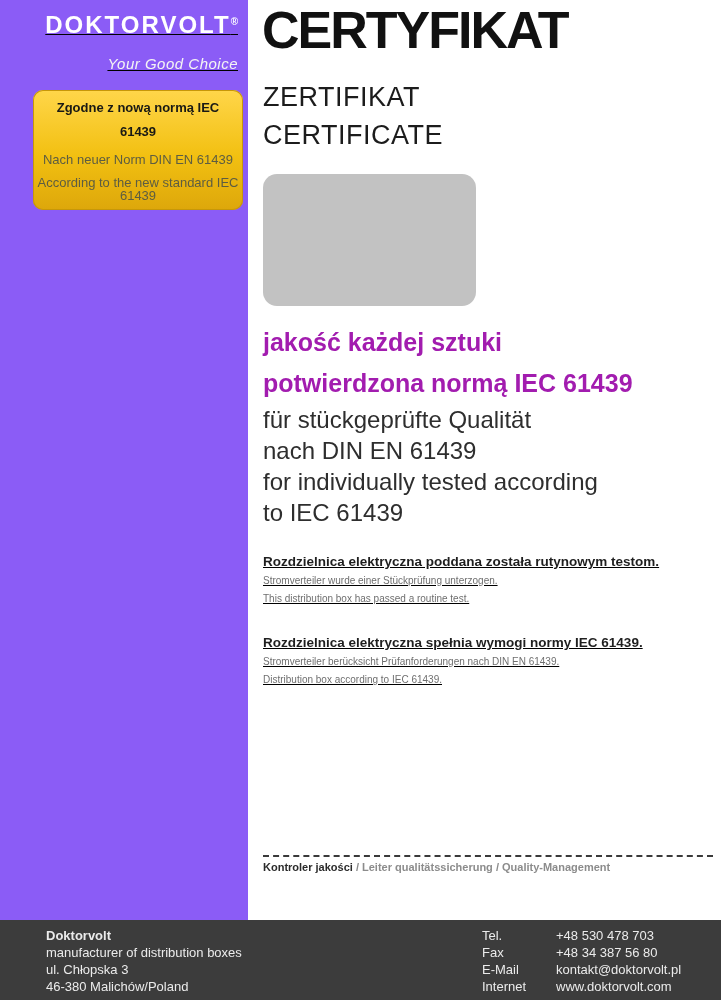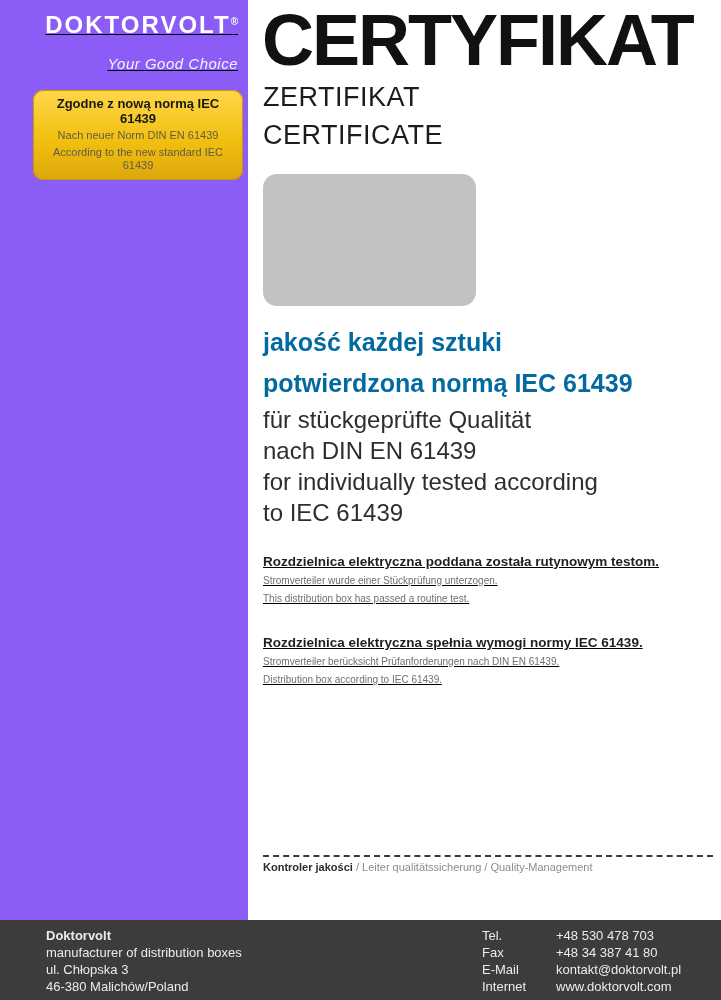--- a/index.html
+++ b/index.html
@@ -10,50 +10,50 @@
   .sidebar{position:absolute;left:0;top:0;width:248px;height:920px;background:#8b5cf6;text-decoration:underline;}
   .logo{padding:12px 10px 0 40px;text-align:right;color:#ffffff;}
   .brand{font-size:24px;font-weight:700;letter-spacing:2px;line-height:1.05;}
   .reg{font-size:10px;vertical-align:8px;font-weight:700;letter-spacing:0;}
   .tagline{font-size:15px;font-style:italic;margin-top:18px;color:#f4f4f4;letter-spacing:.5px;}
 
   .badge{position:absolute;left:33px;top:90px;width:210px;box-sizing:border-box;
          padding:6px 4px 7px 4px;border-radius:10px;text-align:center;
          background:linear-gradient(180deg,#ffd64a 0%,#f2c011 55%,#dda70b 100%);
          box-shadow:0 0 0 1px #c79708 inset;}
-  .badge-main{font-size:13px;font-weight:700;color:#191914;line-height:15px;}
-  .badge-sub{font-size:11px;color:#5d5d42;line-height:13.5px;margin-top:3px;}
+  .badge-main{font-size:13px;font-weight:700;color:#191914;line-height:24px;}
+  .badge-sub{font-size:13px;color:#5d5d42;line-height:13.5px;margin-top:9px;}
 
   
   .content{position:absolute;left:262px;top:0;width:450px;}
-  .title-main{position:absolute;left:0;top:4px;font-size:72px;font-weight:700;
+  .title-main{position:absolute;left:0;top:4px;font-size:52px;font-weight:700;
               letter-spacing:-2px;color:#111;line-height:1;white-space:nowrap;}
   .title-sub{position:absolute;left:1px;font-size:27px;font-weight:400;color:#1c1c1c;
              letter-spacing:.5px;line-height:1;white-space:nowrap;}
   .title-de{top:84px;}
   .title-en{top:122px;}
 
   .photo-ph{position:absolute;left:1px;top:174px;width:213px;height:132px;
             background:#c2c2c2;border-radius:14px;}
 
   .statement{position:absolute;left:1px;top:322px;white-space:nowrap;}
-  .st-bold{font-size:25px;font-weight:700;color:#0369a1;line-height:41px;}
+  .st-bold{font-size:25px;font-weight:700;color:#a21caf;line-height:41px;}
   .st-reg{font-size:24px;font-weight:400;color:#2e2e2e;line-height:31px;}
 
   .para{position:absolute;left:1px;white-space:nowrap;text-decoration:underline;}
   .para-1{top:553px;}
   .para-2{top:634px;}
   .p-bold{font-size:13.5px;font-weight:700;color:#1f1f1f;line-height:18.5px;}
   .p-reg{font-size:10px;font-weight:400;color:#6f6f6f;line-height:18.5px;}
 
   .signature{position:absolute;left:1px;top:855px;width:450px;}
   .sig-line{height:0;border-top:2px dashed #3a3a3a;}
   .sig-caption{margin-top:4px;font-size:11px;white-space:nowrap;}
   .sig-bold{font-weight:700;color:#2b2b2b;}
-  .sig-rest{font-weight:400;color:#8c8c8c;}
+  .sig-rest{font-weight:700;color:#8c8c8c;}
 
   
   .footer{position:absolute;left:0;top:920px;width:721px;height:80px;background:#3c3c3c;
           color:#ebebeb;}
   .f-left{position:absolute;left:46px;top:7px;font-size:13px;line-height:17px;white-space:nowrap;}
   .f-company{font-weight:700;}
   .f-right{position:absolute;left:482px;top:7px;font-size:13px;line-height:17px;}
   .f-row{display:flex;}
   .f-label{width:74px;flex:0 0 74px;}
   .f-value{white-space:nowrap;}
@@ -116,21 +116,21 @@
     <div>46-380 Malichów/Poland</div>
   </div>
 
   <div class="f-right">
     <div class="f-row">
       <span class="f-label">Tel.</span>
       <span class="f-value">+48 530 478 703</span>
     </div>
     <div class="f-row">
       <span class="f-label">Fax</span>
-      <span class="f-value">+48 34 387 41 80</span>
+      <span class="f-value">+48 34 387 56 80</span>
     </div>
     <div class="f-row">
       <span class="f-label">E-Mail</span>
       <span class="f-value">kontakt@doktorvolt.pl</span>
     </div>
     <div class="f-row">
       <span class="f-label">Internet</span>
       <span class="f-value">www.doktorvolt.com</span>
     </div>
   </div>

